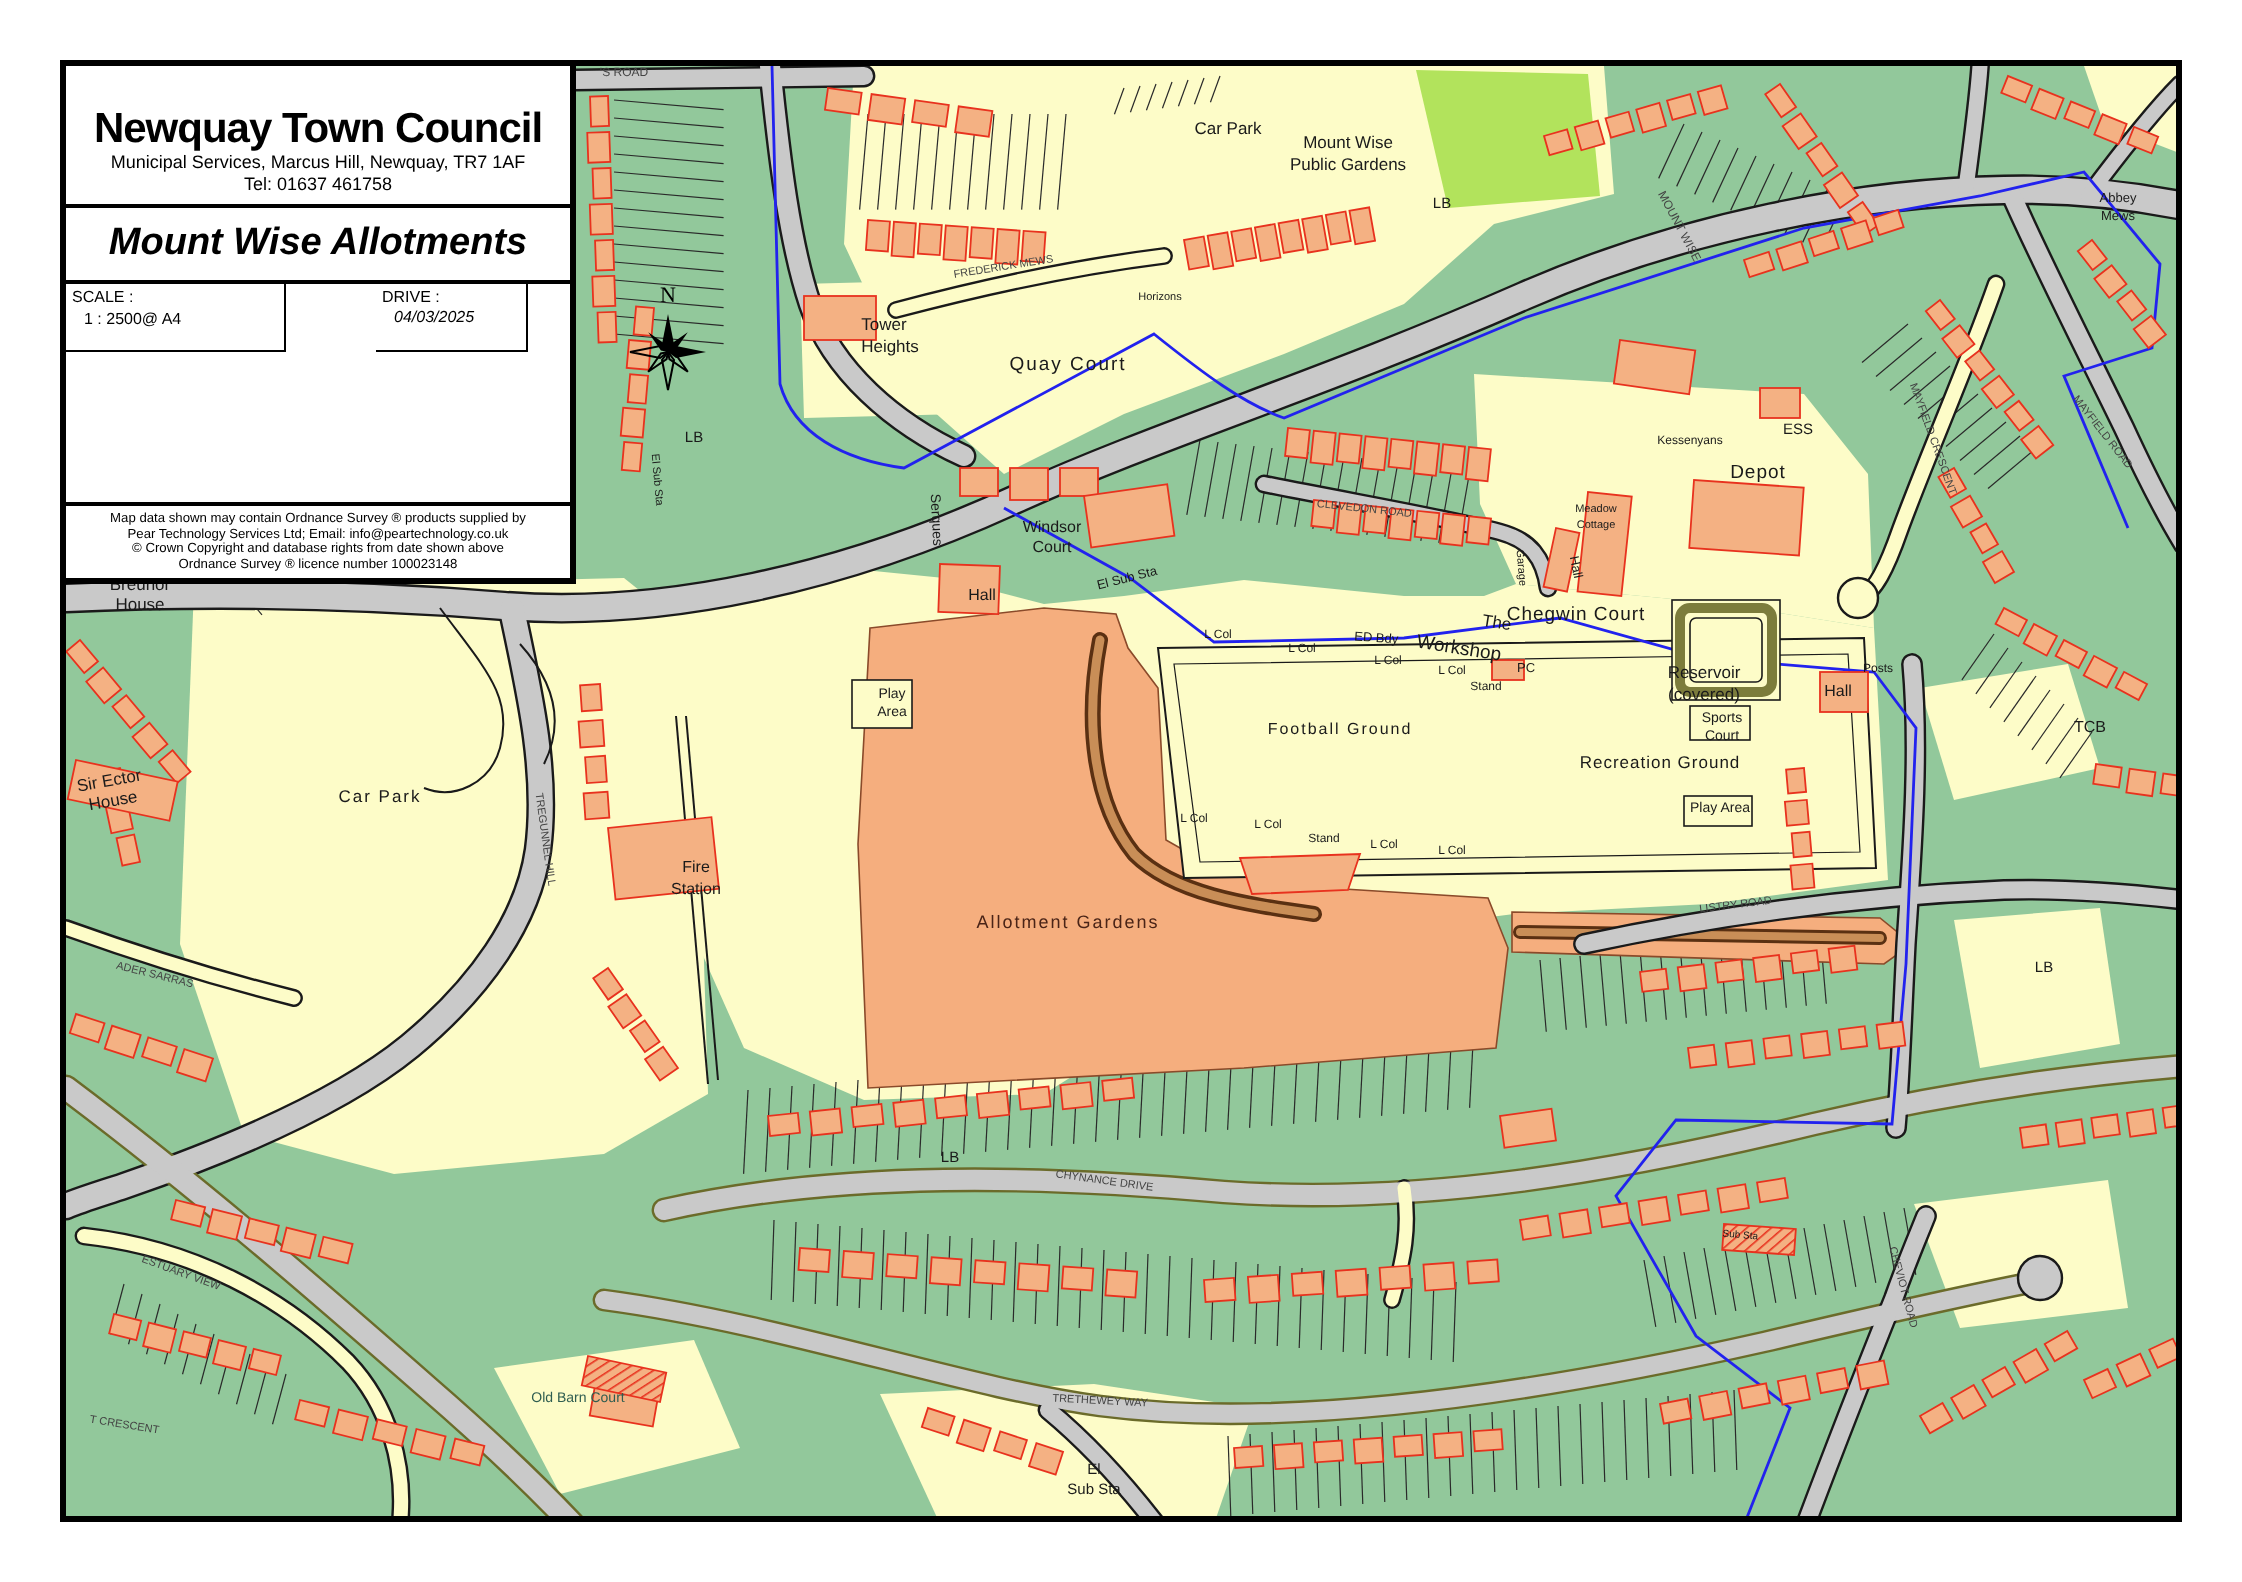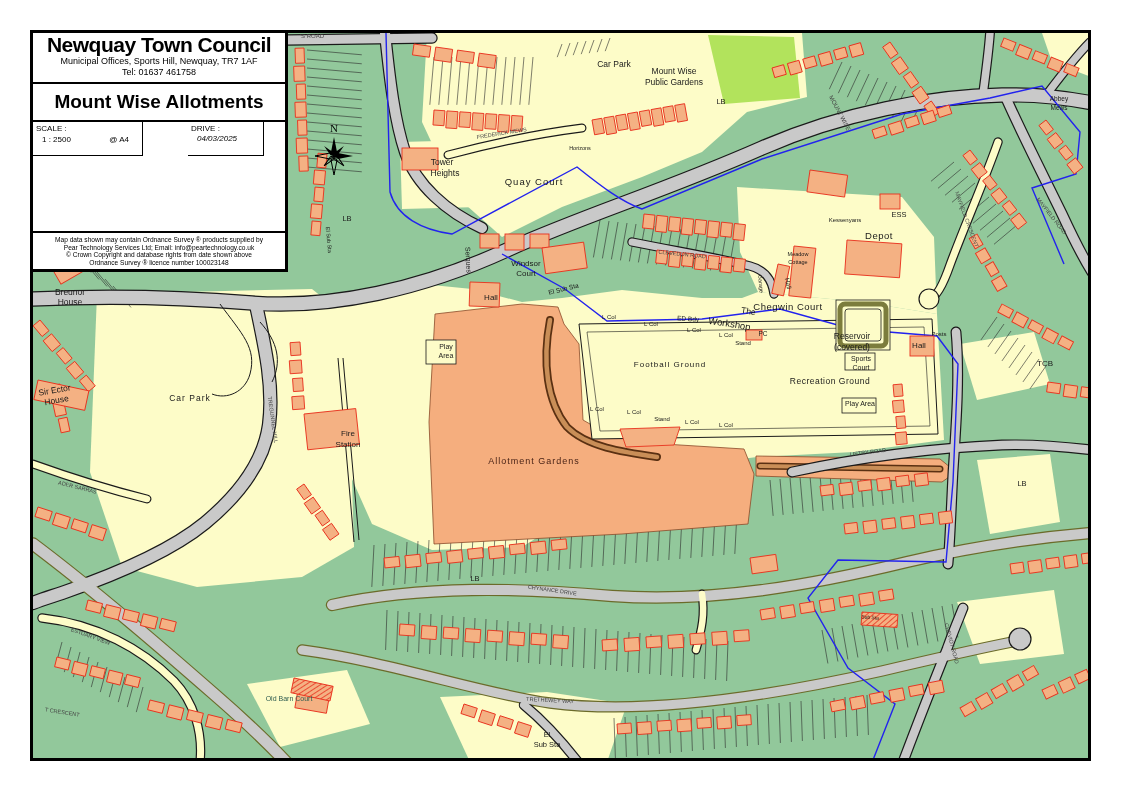--- a/index.html
+++ b/index.html
@@ -1,32 +1,32 @@
 <!DOCTYPE html>
 <html><head>
 <meta charset="utf-8">
 <style>
   html,body{margin:0;padding:0;background:#fff;font-family:"Liberation Sans",sans-serif;}
   #page{position:relative;width:1121px;height:791px;background:#fff;overflow:hidden;}
   #map-frame{position:absolute;left:30px;top:30px;width:1061px;height:731px;border:3px solid #000;box-sizing:border-box;background:#eab308;}
   #map-svg{display:block;width:100%;height:100%;}
   
   #title-block{position:absolute;left:30px;top:30px;width:258px;border:3px solid #000;background:#fff;box-sizing:border-box;z-index:10;}
-  .tb-head{border-bottom:2px solid #000;padding:0 2px 4px;text-align:center;}
+  .tb-head{border-bottom:2px solid #000;padding:20px 2px 4px;text-align:center;}
   .tb-council{font-size:21px;font-weight:bold;letter-spacing:-0.5px;line-height:23px;}
   .tb-addr,.tb-tel{font-size:9px;line-height:11px;}
-  .tb-title{border-bottom:2px solid #000;text-align:center;font-size:19px;font-weight:bold;padding:7px 15px;}
+  .tb-title{border-bottom:2px solid #000;text-align:center;font-size:19px;font-weight:bold;padding:7px 15px;font-style:italic;}
   .tb-grid{display:grid;grid-template-columns:110px 76px 1fr;grid-template-rows:34px 30px;border-bottom:2px solid #000;gap:45px;}
   .tb-cell{border-right:1px solid #000;border-bottom:1px solid #000;padding:2px 3px;font-size:8px;line-height:10px;box-sizing:border-box;}
   .tb-cell.last-row{border-bottom:none;}
   .tb-filename{grid-column:1 / span 2;border-bottom:none;}
   .tb-compass{grid-column:3;grid-row:1 / span 2;border-right:none;border-bottom:none;display:flex;flex-direction:column;align-items:center;justify-content:flex-start;padding-top:1px;}
   .tb-n{font-family:"Liberation Serif",serif;font-size:11px;line-height:11px;}
   .tb-val{padding-left:6px;font-style:italic;}
-  .tb-scale-line{display:flex;justify-content:space-between;padding:1px 10px 0 6px;}
+  .tb-scale-line{display:flex;justify-content:flex-start;padding:1px 10px 0 6px;}
   .tb-copy{font-size:6.6px;line-height:7.6px;text-align:center;padding:3px 2px;}
 </style>
 </head>
 <body>
 
 <div id="page">
 
   <div id="map-frame">
     <svg id="map-svg" viewBox="31 31 1055 725" preserveAspectRatio="none" xmlns="http://www.w3.org/2000/svg">
         <defs>
@@ -671,21 +671,21 @@
           <text x="60" y="712" font-size="5.5" fill="#444444" text-anchor="middle" transform="rotate(9 60 712)">T CRESCENT</text>
           <text x="545" y="735" font-size="7.5" fill="#1a1a1a" text-anchor="middle">El</text>
           <text x="545" y="745" font-size="7.5" fill="#1a1a1a" text-anchor="middle">Sub Sta</text>
         </g>
       </svg>
   </div>
 
   <div id="title-block">
     <div class="tb-head">
       <div class="tb-council">Newquay Town Council</div>
-      <div class="tb-addr">Municipal Offices, Sports Hill, Newquay, TR7 1AF</div>
+      <div class="tb-addr">Municipal Services, Marcus Hill, Newquay, TR7 1AF</div>
       <div class="tb-tel">Tel: 01637 461758</div>
     </div>
     <div class="tb-title">Mount Wise Allotments</div>
     <div class="tb-grid">
       <div class="tb-cell">
         <span>SCALE :</span>
         <div class="tb-scale-line">
           <span>1 : 2500</span>
           <span>@ A4</span>
         </div>

